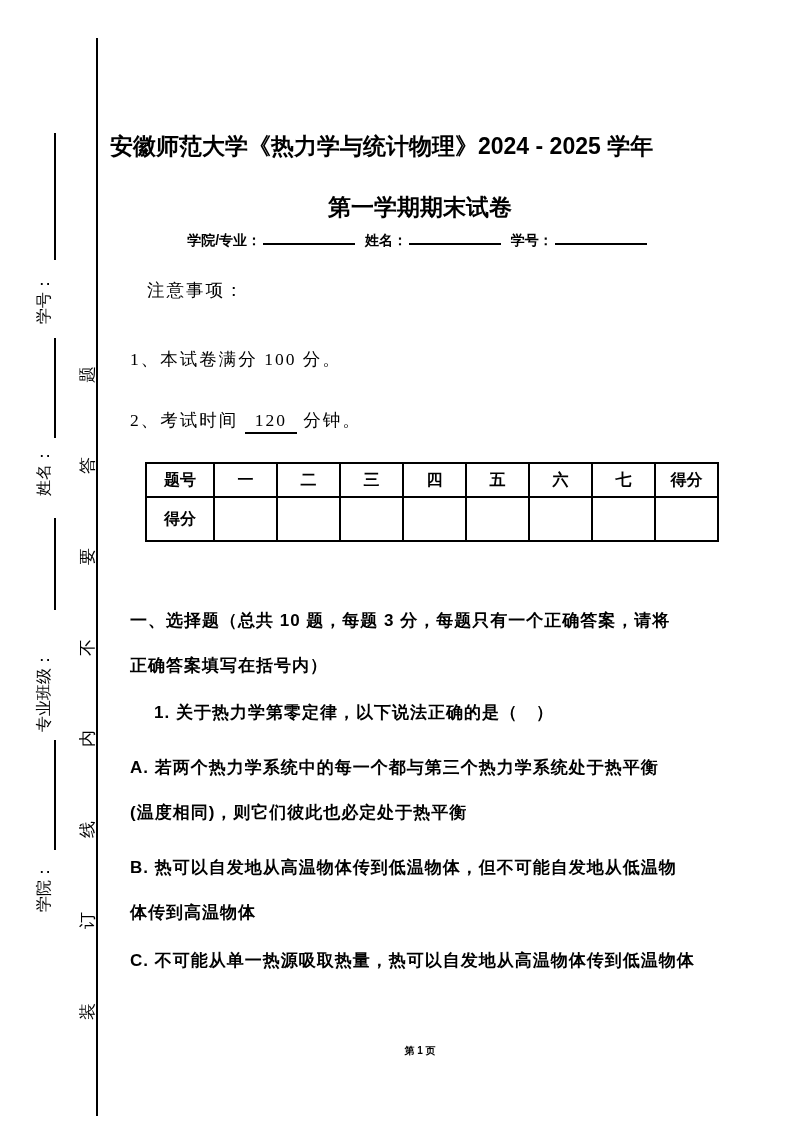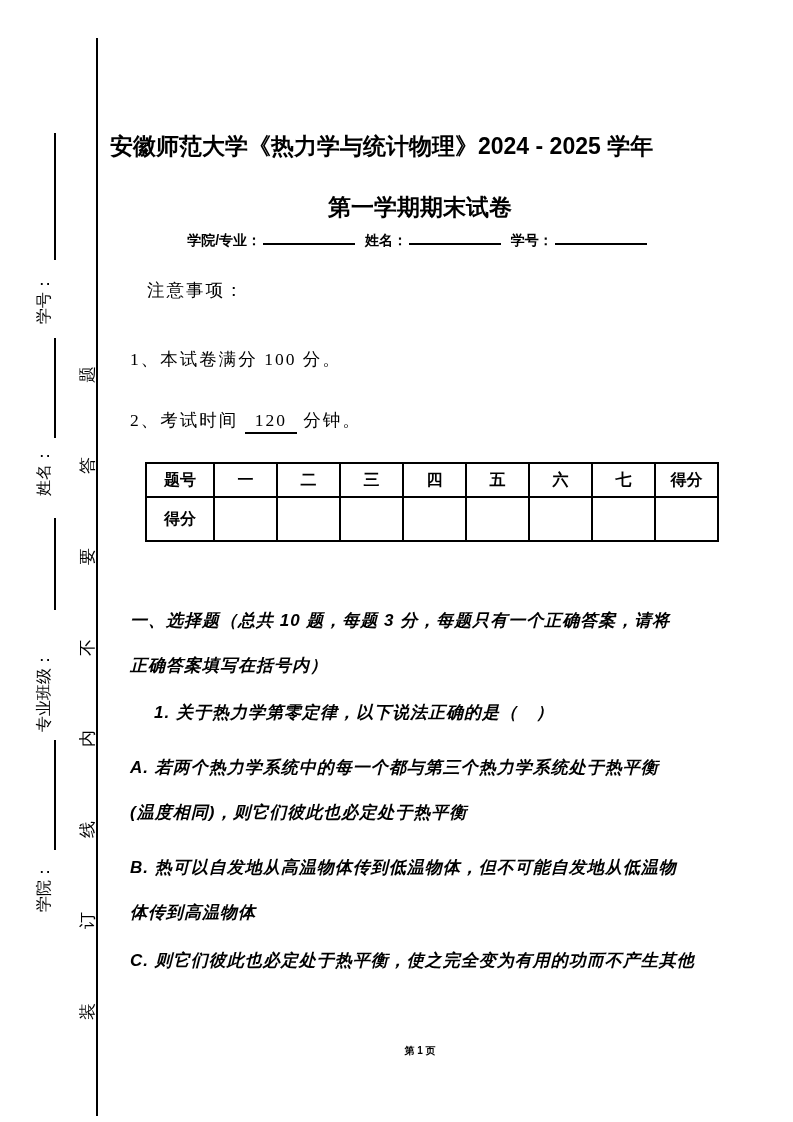--- a/index.html
+++ b/index.html
@@ -48,21 +48,21 @@
   }
   #score-table tr.r1 td { height:32px; }
   #score-table tr.r2 td { height:42px; }
   #score-table tr.r3 td { height:52px; }
   #score-table td.c0 { width:66px; }
   #score-table td.cn { width:61px; }
 
   
   .body-text {
     font-size:17px; font-weight:600; letter-spacing:1px;
-    line-height:45px; width:600px; white-space:pre-wrap;font-style:italic;
+    line-height:45px; width:600px; white-space:pre-wrap;
   }
   #section-heading { left:130px; top:598px; font-weight:700; }
   #q1 { left:130px; top:690px;margin-left:24px; }
   #opt-a { left:130px; top:745px; }
   #opt-b { left:130px; top:845px; }
   #opt-c { left:130px; top:938px; }
 
   #footer { left:130px; top:1044px; width:580px; text-align:center;
             font-size:10px; font-weight:700; }
 </style>
@@ -129,15 +129,15 @@
 </tbody>
   </table>
 
 <div id="section-heading" class="abs body-text">一、选择题（总共 10 题，每题 3 分，每题只有一个正确答案，请将
 正确答案填写在括号内）</div>
 <div id="q1" class="abs body-text">1. 关于热力学第零定律，以下说法正确的是（　）</div>
 <div id="opt-a" class="abs body-text">A. 若两个热力学系统中的每一个都与第三个热力学系统处于热平衡
 (温度相同)，则它们彼此也必定处于热平衡</div>
 <div id="opt-b" class="abs body-text">B. 热可以自发地从高温物体传到低温物体，但不可能自发地从低温物
 体传到高温物体</div>
-<div id="opt-c" class="abs body-text">C. 则它们彼此也必定处于热平衡，使之完全变为有用的功而不产生其他</div>
+<div id="opt-c" class="abs body-text">C. 不可能从单一热源吸取热量，热可以自发地从高温物体传到低温物体</div>
 
 <div id="footer" class="abs">第 1 页</div>
 
 </body></html>

